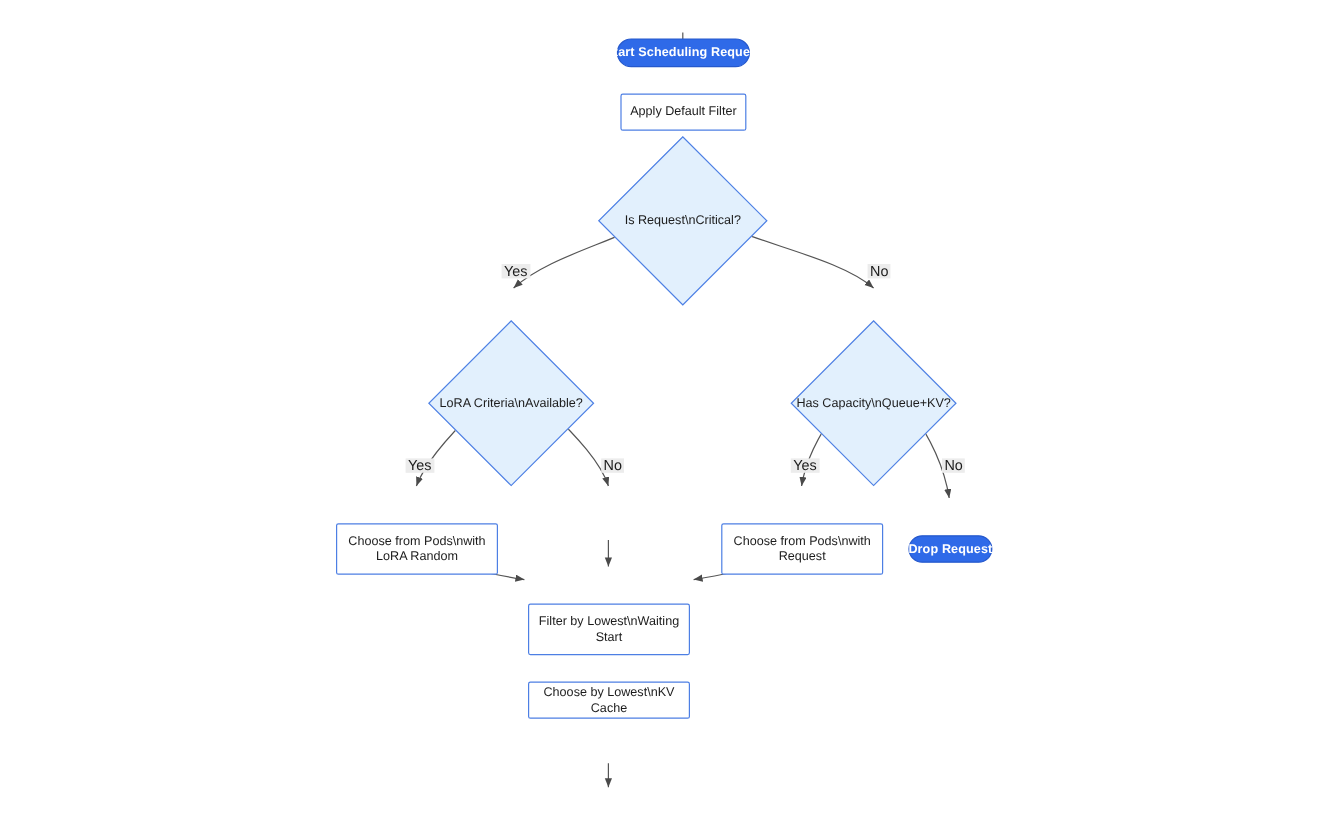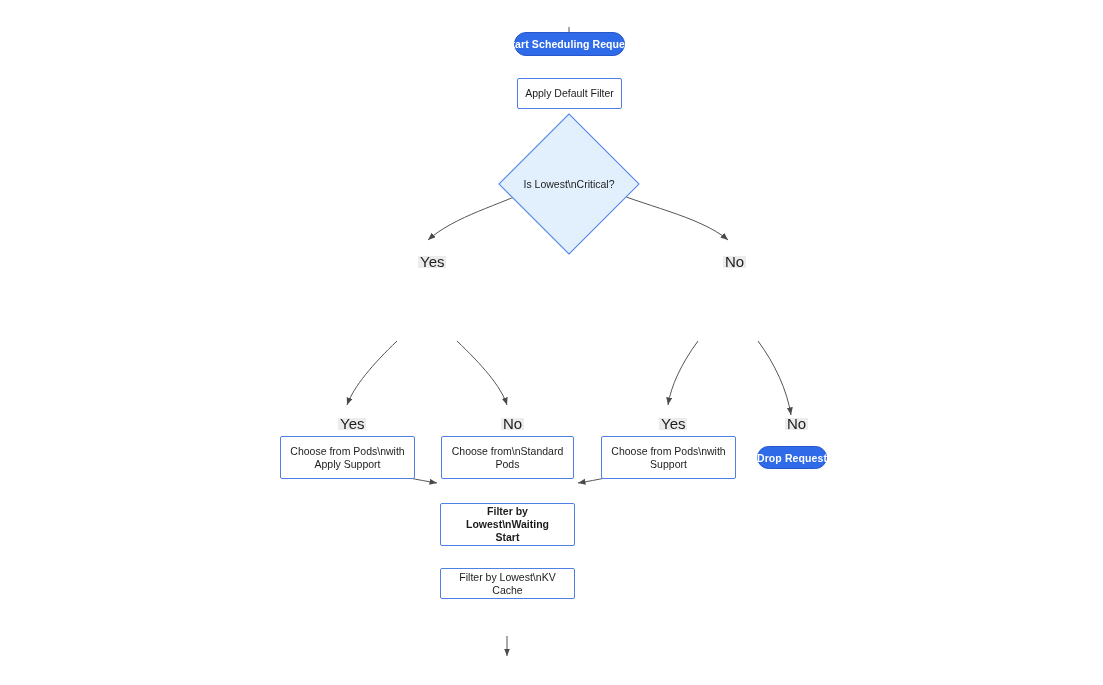--- a/index.html
+++ b/index.html
@@ -74,25 +74,24 @@
     font-size: 10.5px;
     line-height: 13px;
     color: #1c1c1c;
     white-space: nowrap;
   }
   
   .edge-label {
     position: absolute;
     background: #ececec;
     color: #1c1c1c;
-    font-size: 15px;
+    font-size: 12px;
     line-height: 12px;
     padding: 0px 2px;
     white-space: nowrap;
-    margin-top: 36px;
   }
 </style>
 </head>
 <body>
 
 <div id="flow-canvas">
 
   <svg id="edge-layer" width="1103" height="685" viewBox="0 0 1103 685">
     <defs>
       <marker id="arrow" markerWidth="9" markerHeight="9" refX="7.5" refY="3" orient="auto" markerUnits="strokeWidth">
@@ -134,51 +133,55 @@
   <div class="node node-terminal" style="left:514px; top:3px; width:111px; height:24px;">
     <span>Start Scheduling Request</span>
   </div>
 
   <div class="node node-process" style="left:517px; top:49px; width:105px; height:31px;">
     <span class="txt">Apply Default Filter</span>
   </div>
 
   <div class="node node-decision" style="left:519px; top:105px; width:100px; height:100px;">
     <span class="diamond-shape"></span>
-    <span class="diamond-label">Is Lowest\nCritical?</span>
+    <span class="diamond-label">Is Request\nCritical?</span>
+  </div>
+
+  <div class="node node-decision" style="left:377px; top:258px; width:98px; height:98px;">
+    <span class="diamond-shape"></span>
+    <span class="diamond-label">LoRA Criteria\nAvailable?</span>
+  </div>
+
+  <div class="node node-decision" style="left:679px; top:258px; width:98px; height:98px;">
+    <span class="diamond-shape"></span>
+    <span class="diamond-label">Has Capacity\nQueue+KV?</span>
+  </div>
+
+  <div class="node node-process" style="left:280px; top:407px; width:135px; height:43px; flex-direction:column;">
+    <span class="txt">Choose from Pods\nwith</span>
+    <span class="txt">LoRA Random</span>
   </div>
 
 
-
-  <div class="node node-process" style="left:280px; top:407px; width:135px; height:43px; flex-direction:column;">
-    <span class="txt">Choose from Pods\nwith</span>
-    <span class="txt">Apply Support</span>
-  </div>
-
-  <div class="node node-process" style="left:441px; top:407px; width:133px; height:43px; flex-direction:column;">
-    <span class="txt">Choose from\nStandard</span>
-    <span class="txt">Pods</span>
-  </div>
-
   <div class="node node-process" style="left:601px; top:407px; width:135px; height:43px; flex-direction:column;">
     <span class="txt">Choose from Pods\nwith</span>
-    <span class="txt">Support</span>
+    <span class="txt">Request</span>
   </div>
 
   <div class="node node-terminal" style="left:757px; top:417px; width:70px; height:23px;">
     <span>Drop Request</span>
   </div>
 
-  <div class="node node-process" style="left:440px; top:474px; width:135px; height:43px; flex-direction:column;font-weight:bold;">
+  <div class="node node-process" style="left:440px; top:474px; width:135px; height:43px; flex-direction:column;">
     <span class="txt">Filter by Lowest\nWaiting</span>
     <span class="txt">Start</span>
   </div>
 
   <div class="node node-process" style="left:440px; top:539px; width:135px; height:31px;">
-    <span class="txt">Filter by Lowest\nKV Cache</span>
+    <span class="txt">Choose by Lowest\nKV Cache</span>
   </div>
 
 
   <div class="node node-terminal" style="left:491px; top:659px; width:32px; height:21px;border-radius:10px;">
     <span>End</span>
   </div>
 
   <div class="edge-label" style="left:418px; top:220px;">Yes</div>
 
   <div class="edge-label" style="left:723px; top:220px;">No</div>

